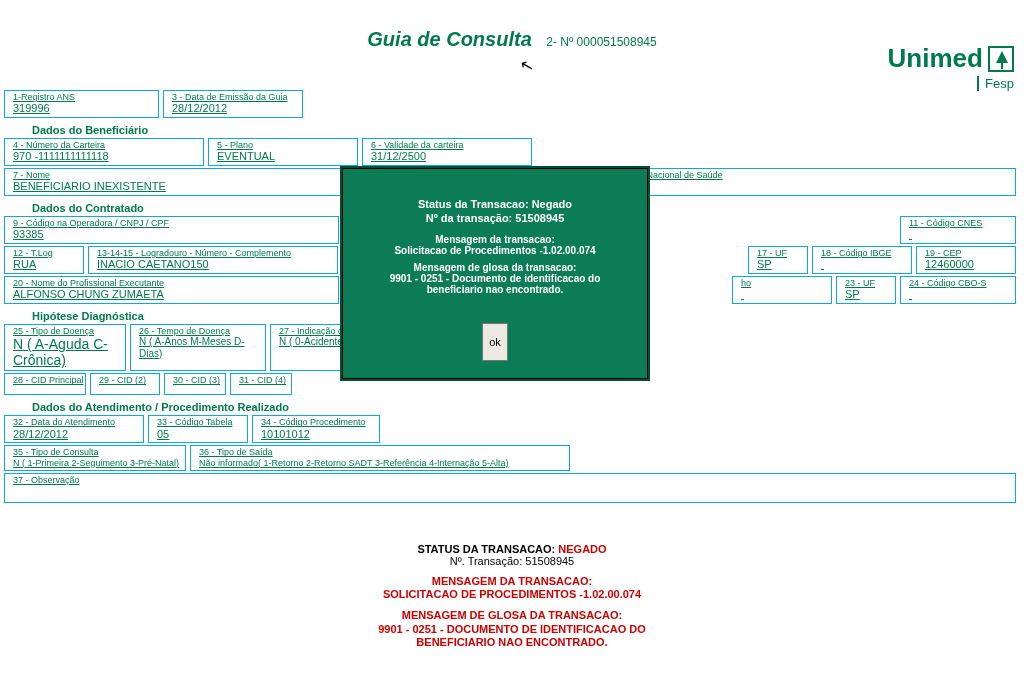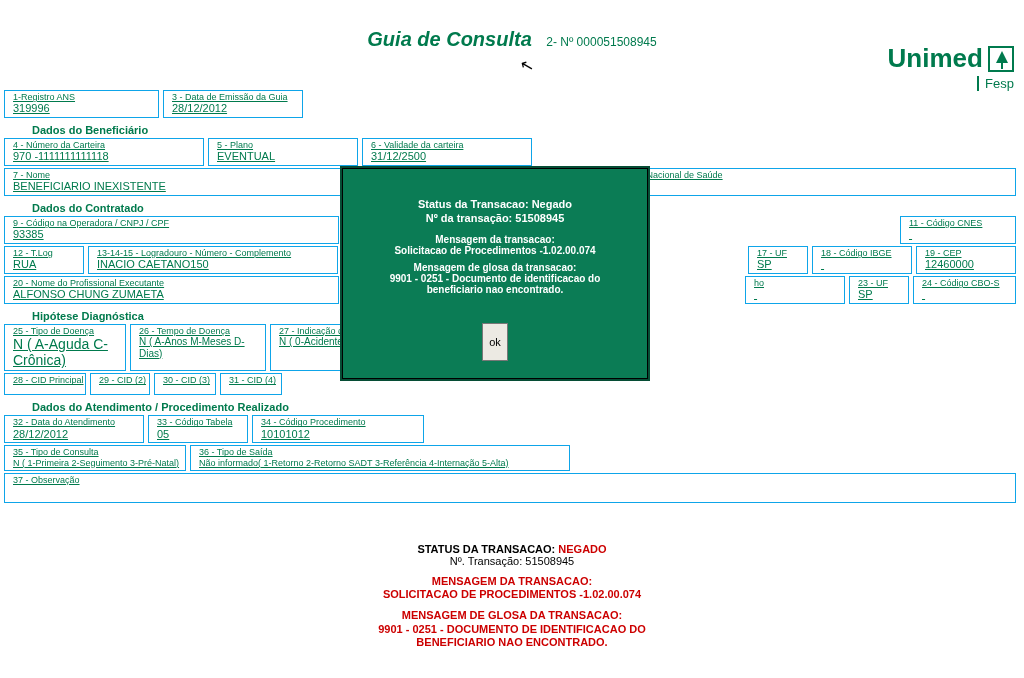--- a/index.html
+++ b/index.html
@@ -230,21 +230,21 @@
   </div>
   <div style="flex:1"></div>
   <div class="box" style="width:100px">
     <div class="lbl">ho</div>
     <div class="val">&nbsp;</div>
   </div>
   <div class="box" style="width:60px">
     <div class="lbl">23 - UF</div>
     <div class="val">SP</div>
   </div>
-  <div class="box" style="width:103px; margin-right:4px">
+  <div class="box" style="width:116px; margin-right:4px">
     <div class="lbl">24 - Código CBO-S</div>
     <div class="val">&nbsp;</div>
   </div>
 </div>
 
 <div class="section-title">Hipótese Diagnóstica</div>
 <div class="row">
   <div class="box" style="width:122px">
     <div class="lbl">25 - Tipo de Doença</div>
     <div class="val" style="font-size:14px">N ( A-Aguda C-Crônica)</div>
@@ -255,42 +255,42 @@
   </div>
   <div class="box" style="width:95px; overflow:hidden">
     <div class="lbl">27 - Indicação do A</div>
     <div class="val" style="font-size:10px">N ( 0-Acidente ou</div>
   </div>
 </div>
 <div class="row">
   <div class="box" style="width:82px;height:22px">
     <div class="lbl">28 - CID Principal</div>
   </div>
-  <div class="box" style="width:60px;height:22px">
+  <div class="box" style="width:70px;height:22px">
     <div class="lbl">29 - CID (2)</div>
   </div>
   <div class="box" style="width:62px;height:22px">
     <div class="lbl">30 - CID (3)</div>
   </div>
   <div class="box" style="width:62px;height:22px">
     <div class="lbl">31 - CID (4)</div>
   </div>
 </div>
 
 <div class="section-title">Dados do Atendimento / Procedimento Realizado</div>
 <div class="row">
   <div class="box" style="width:140px">
     <div class="lbl">32 - Data do Atendimento</div>
     <div class="val">28/12/2012</div>
   </div>
   <div class="box" style="width:100px">
     <div class="lbl">33 - Código Tabela</div>
     <div class="val">05</div>
   </div>
-  <div class="box" style="width:172px">
+  <div class="box" style="width:128px">
     <div class="lbl">34 - Código Procedimento</div>
     <div class="val">10101012</div>
   </div>
 </div>
 <div class="row">
   <div class="box" style="width:182px">
     <div class="lbl">35 - Tipo de Consulta</div>
     <div class="val" style="font-size:9px">N ( 1-Primeira 2-Seguimento 3-Pré-Natal)</div>
   </div>
   <div class="box" style="width:380px">

